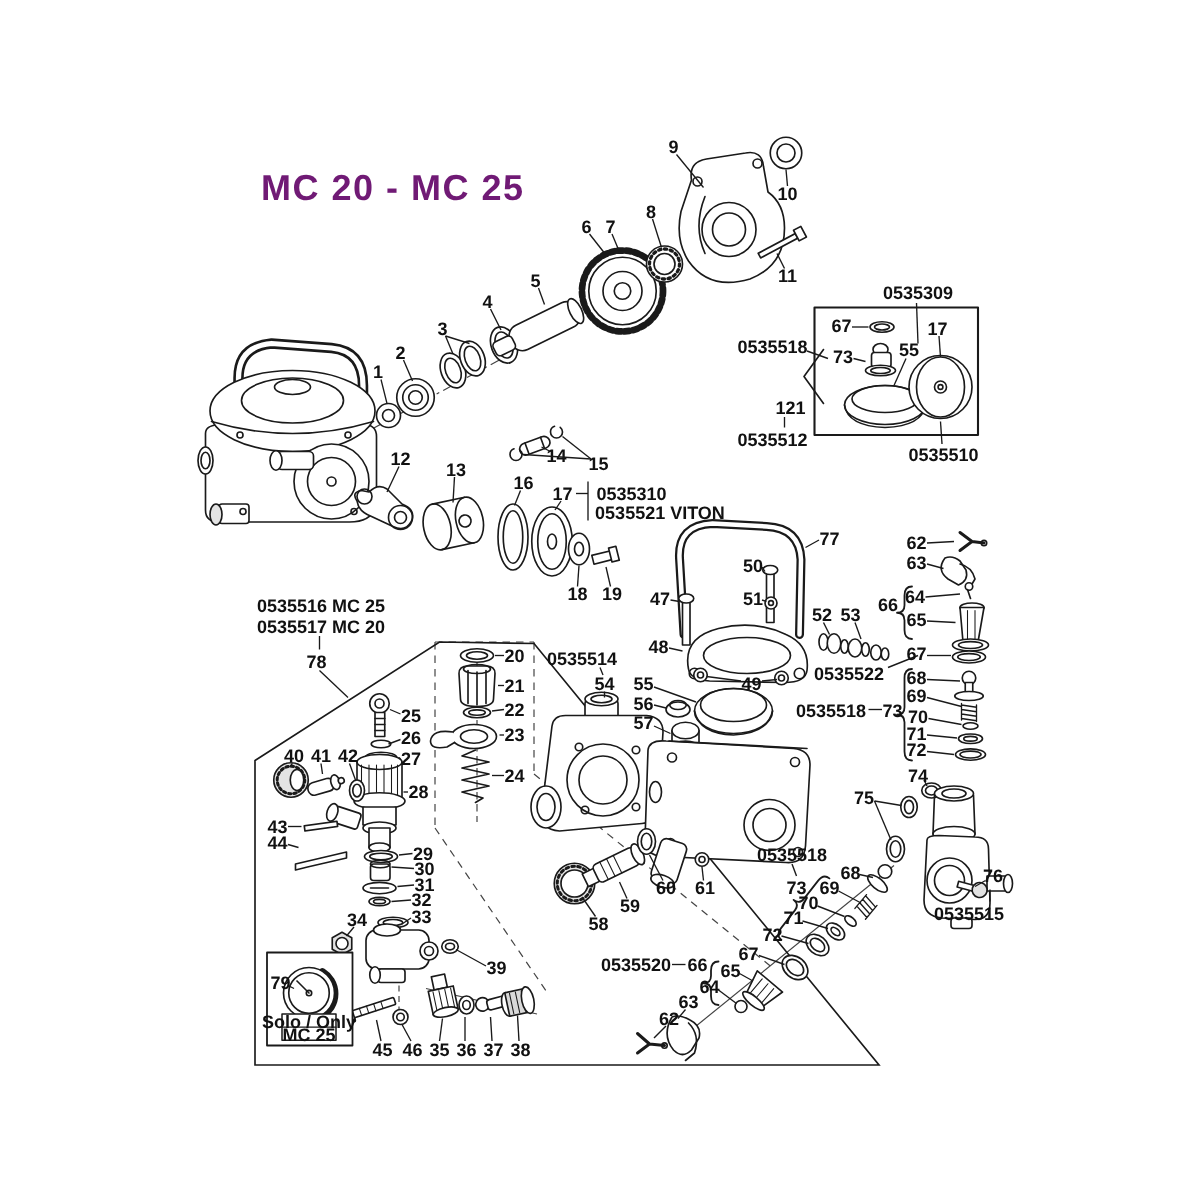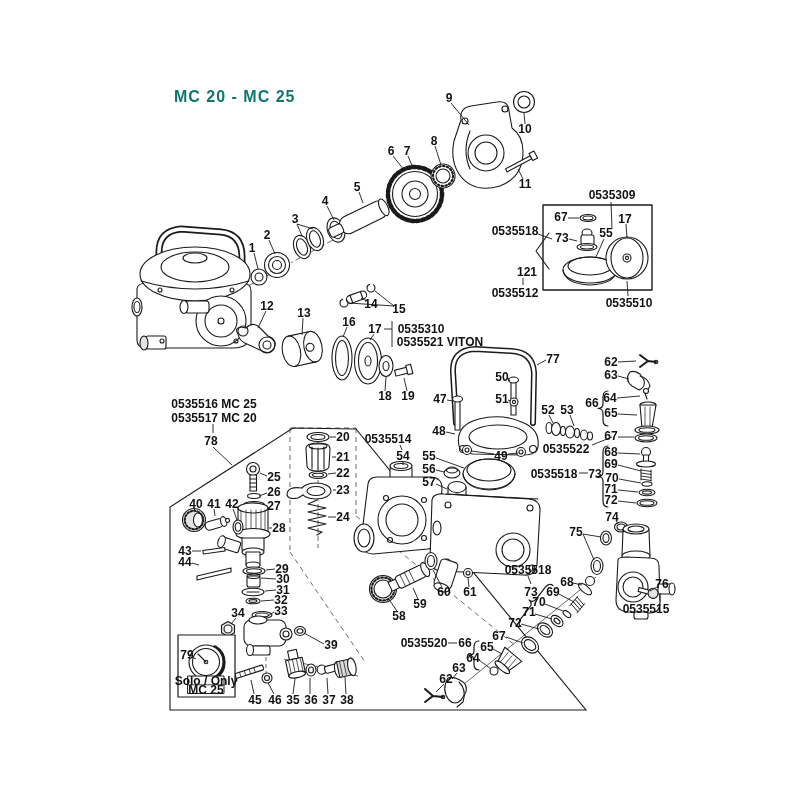--- a/index.html
+++ b/index.html
@@ -1,20 +1,20 @@
 <!DOCTYPE html>
 <html><head>
 <meta charset="utf-8">
 <style>
   html,body{margin:0;padding:0;background:#fff;}
   .stage{position:relative;width:800px;height:800px;background:#fff;overflow:hidden;
          font-family:"Liberation Sans",sans-serif;}
   .stage svg{position:absolute;left:0;top:0;}
-  .title{position:absolute;left:174px;top:88px;font-size:16px;font-weight:700;
-         letter-spacing:1px;color:#0f766e;}
+  .title{position:absolute;left:174px;top:112px;font-size:24px;font-weight:700;
+         letter-spacing:1px;color:#701a75;}
   .lbl{font-family:"Liberation Sans",sans-serif;font-weight:700;font-size:12px;
        fill:#111;text-anchor:middle;}
   .leader{stroke:#1a1a1a;stroke-width:0.9;}
 </style>
 </head>
 <body>
 
 <div class="stage">
 <svg width="800" height="800" viewBox="0 0 800 800">
 

